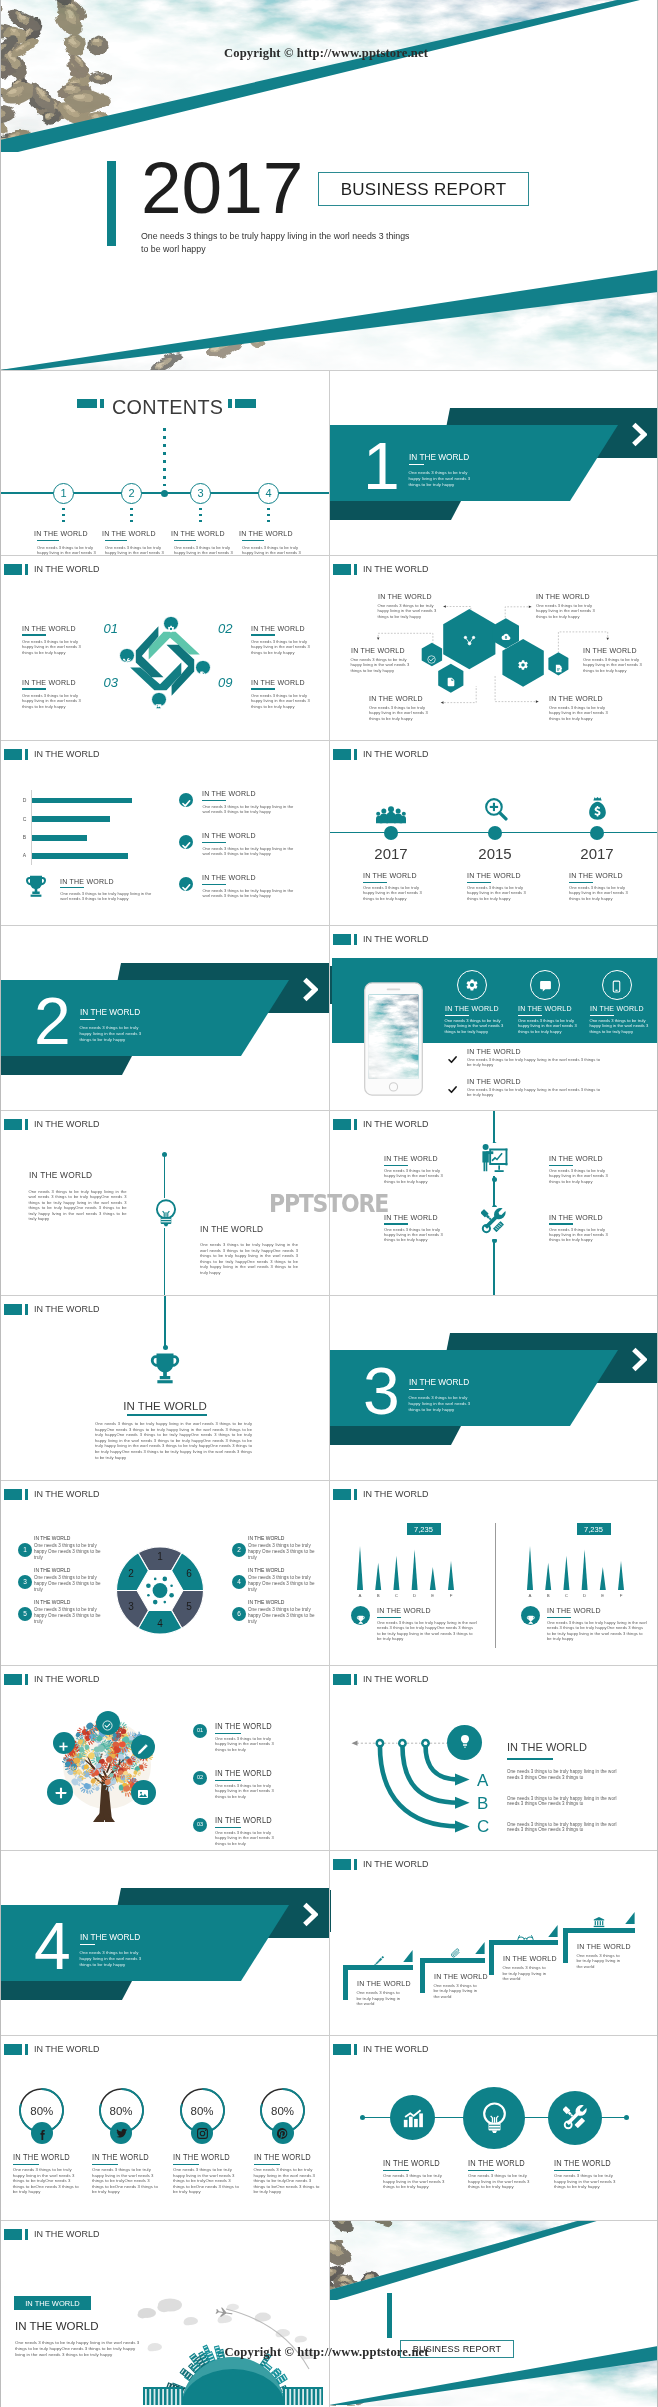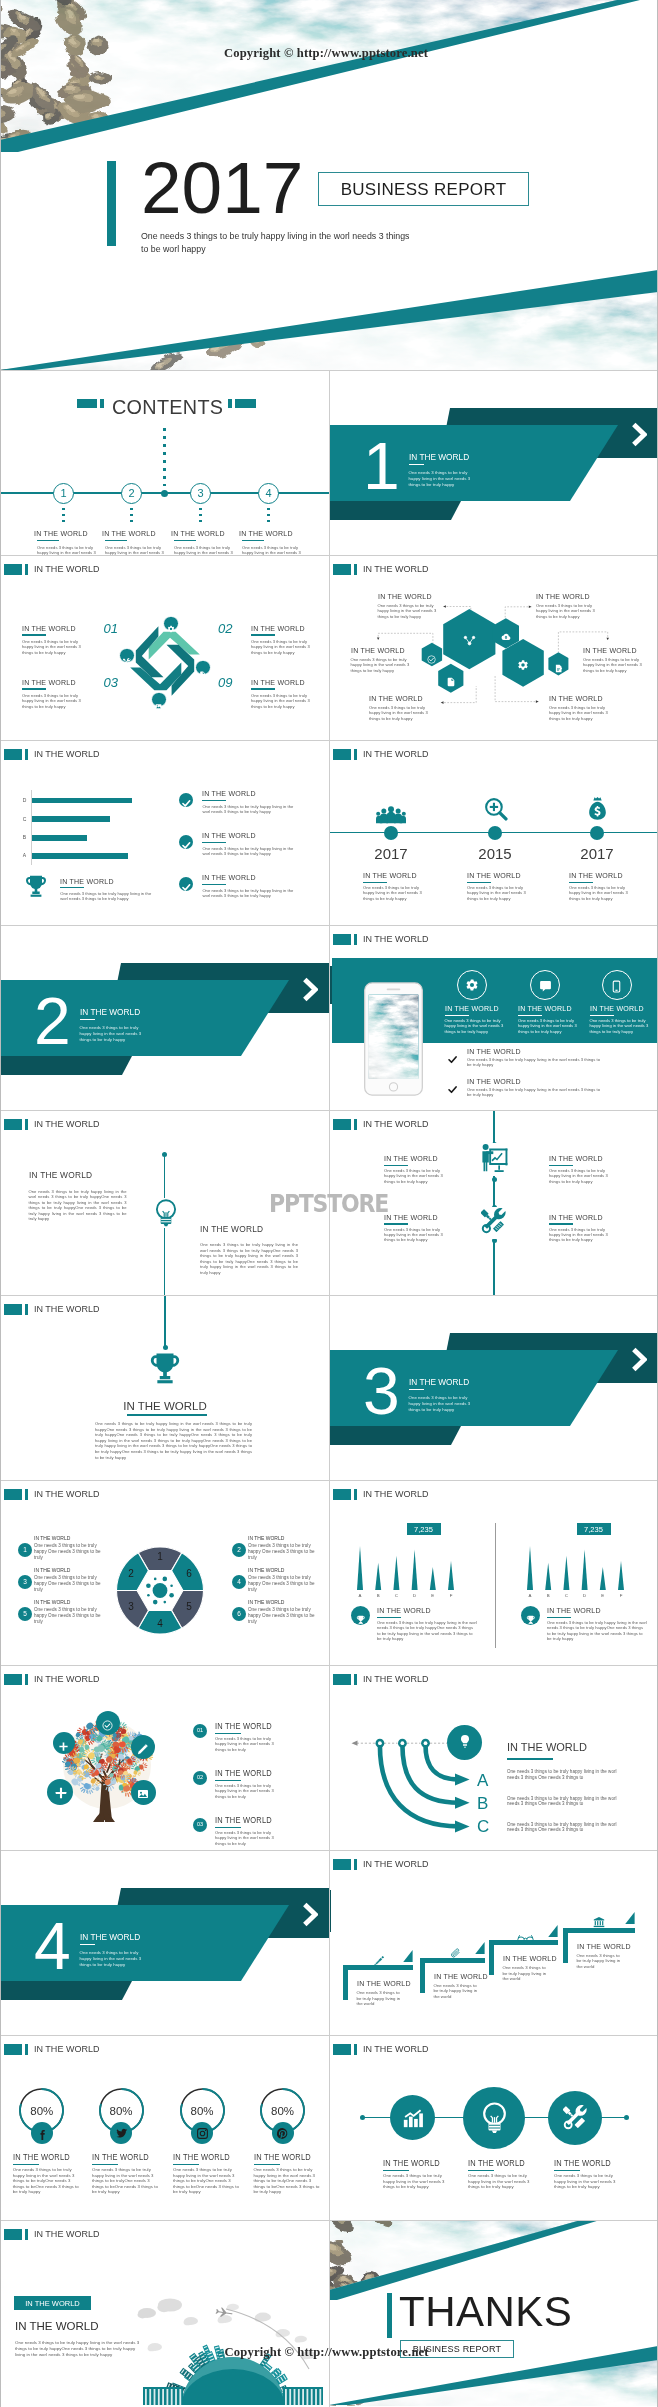--- a/index.html
+++ b/index.html
@@ -2762,21 +2762,20 @@
             <ellipse cx="-11.2" cy="39.9" rx="4.1" ry="2.4" fill="#c7b084" opacity="0.65" transform="rotate(-47 -7.3 43.9)"></ellipse>
             <ellipse cx="-4.6" cy="67.6" rx="18.7" ry="9.5" fill="#3a3328" transform="rotate(29 -4.6 67.6)"></ellipse>
             <ellipse cx="-7.6" cy="64.9" rx="9.7" ry="4.3" fill="#9f8a5d" opacity="0.72" transform="rotate(29 -4.6 67.6)"></ellipse>
             <ellipse cx="-9.8" cy="63.8" rx="5.6" ry="2.3" fill="#c7b084" opacity="0.65" transform="rotate(29 -4.6 67.6)"></ellipse>
           </g>
 <rect width="329" height="62" fill="url(#sgk2)" filter="url(#fok2)" opacity="0.30"></rect>
 </svg>
       </div>
       <div style="position:absolute;left:0;top:120px;width:329px;height:65px;clip-path:polygon(329px 6px, 329px 20px, 20px 65px, 0px 65px);background:#12808a"></div>
       <div style="position:absolute;left:58px;top:73px;width:5px;height:45px;background:#0e8189"></div>
-      <div style="position:absolute;left:70px;top:68px;font-size:42px;line-height:48px;color:#1e1e1e;font-weight:400;letter-spacing:0.5px">THANKS</div>
       <div style="position:absolute;left:71px;top:120px;width:114px;height:18px;border:1px solid #2b8b92;box-sizing:border-box"></div>
       <div style="position:absolute;left:71px;top:123.5px;width:114px;text-align:center;font-size:9px;line-height:11px;color:#1e1e1e;letter-spacing:.2px">BUSINESS  REPORT</div>
     </div>
 <div class="hdiv" style="top:370px"></div>
     <div class="hdiv" style="top:555px"></div>
     <div class="hdiv" style="top:740px"></div>
     <div class="hdiv" style="top:925px"></div>
     <div class="hdiv" style="top:1110px"></div>
     <div class="hdiv" style="top:1295px"></div>
     <div class="hdiv" style="top:1480px"></div>

